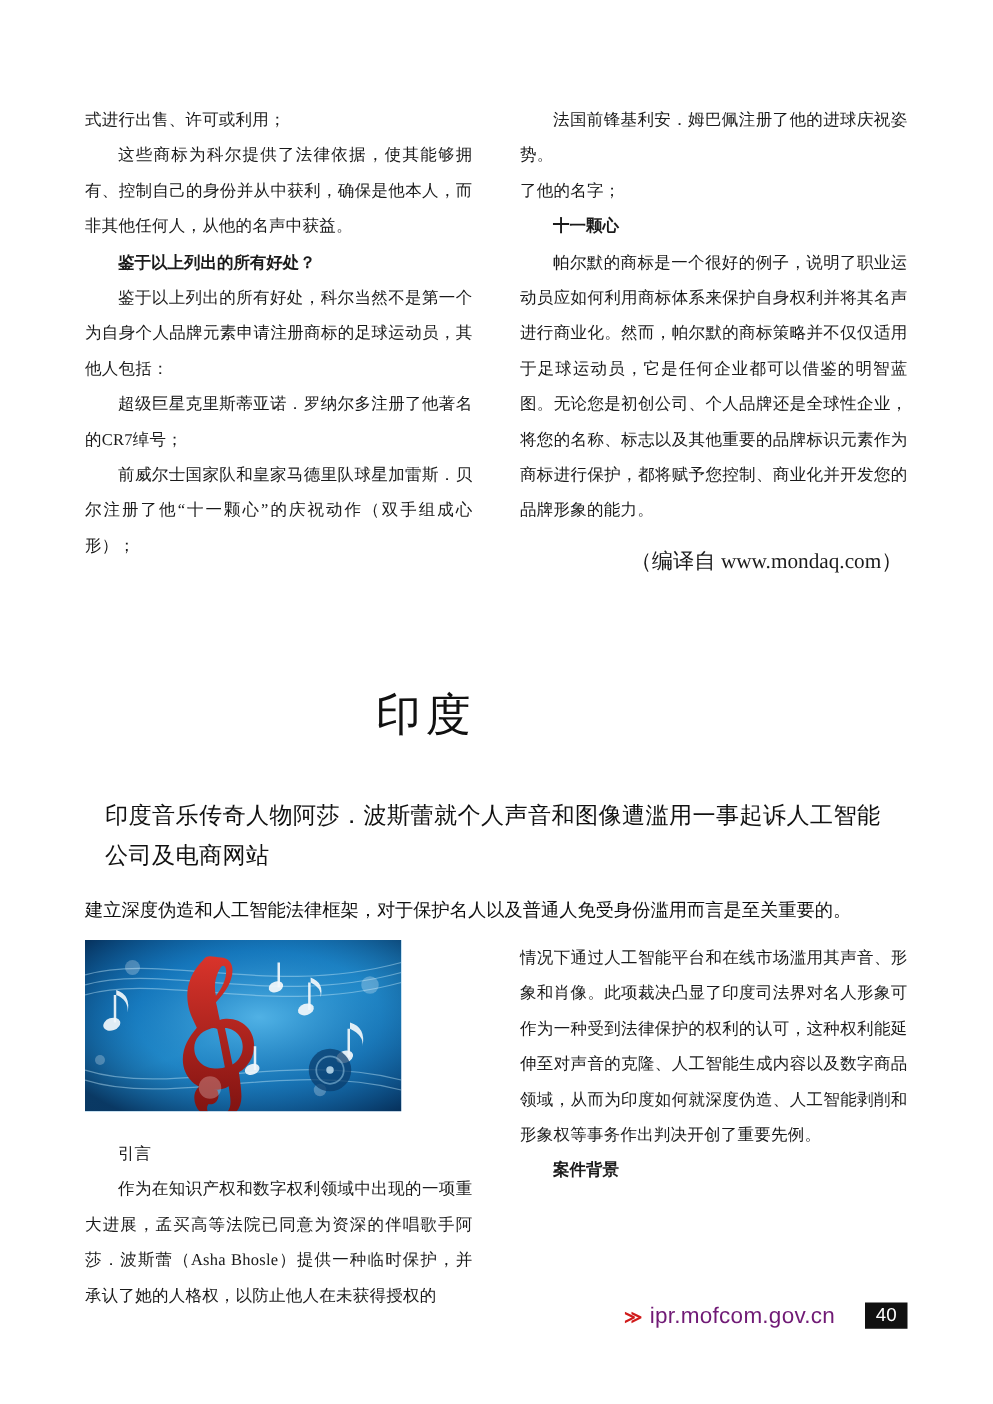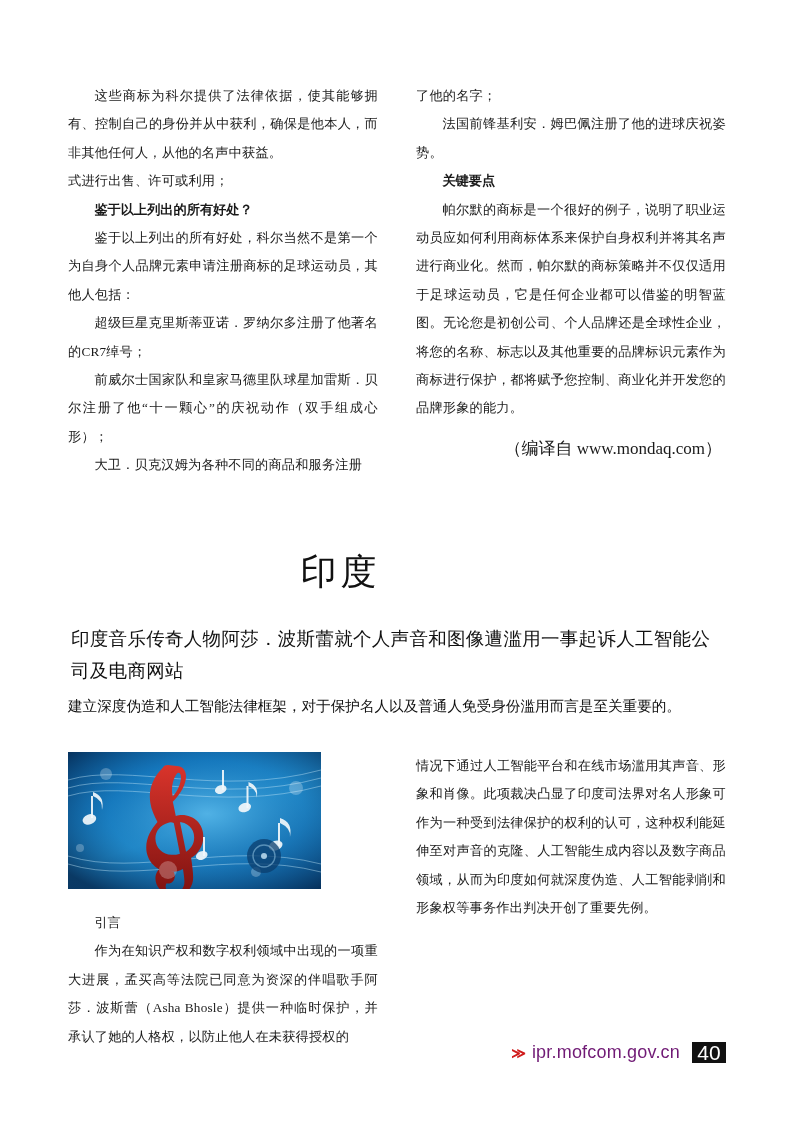--- a/index.html
+++ b/index.html
@@ -76,21 +76,21 @@
   }
 
   
   .headline-wrap {
     position: absolute;
     left: 68px;
     top: 620px;
     width: 660px;
   }
   h2.headline {
-    margin: 3px;
+    margin: 16px;
     font-family: "Liberation Sans", sans-serif;
     font-size: 18.5px;
     line-height: 32px;
     font-weight: normal;
     color: #111;
     letter-spacing: 0.3px;
   }
   .deck {
     margin: 6px 0 0 0;
     font-family: "Liberation Sans", sans-serif;
@@ -152,49 +152,48 @@
   .footer .url {
     font-family: "Liberation Sans", sans-serif;
     font-size: 18px;
     color: #701a75;
     letter-spacing: 0.2px;
   }
   .footer .pagenum {
     background: #111;
     color: #fff;
     font-family: "Liberation Sans", sans-serif;
-    font-size: 21px;
+    font-size: 15px;
     width: 34px;
     height: 21px;
     display: flex;
     align-items: center;
     justify-content: center;
-    margin-left: 4px;
+    margin-left: 16px;
   }
 </style>
 </head>
 <body>
 
 <div class="page">
 
   <div class="top-section">
     <div class="cols">
       <div class="col">
+        <p class="body">式进行出售、许可或利用；</p>
         <p class="body indent">这些商标为科尔提供了法律依据，使其能够拥有、控制自己的身份并从中获利，确保是他本人，而非其他任何人，从他的名声中获益。</p>
-        <p class="body">式进行出售、许可或利用；</p>
         <p class="sub">鉴于以上列出的所有好处？</p>
         <p class="body indent">鉴于以上列出的所有好处，科尔当然不是第一个为自身个人品牌元素申请注册商标的足球运动员，其他人包括：</p>
         <p class="body indent">超级巨星克里斯蒂亚诺．罗纳尔多注册了他著名的CR7绰号；</p>
         <p class="body indent">前威尔士国家队和皇家马德里队球星加雷斯．贝尔注册了他“十一颗心”的庆祝动作（双手组成心形）；</p>
-        <p class="body indent">大卫．贝克汉姆为各种不同的商品和服务注册</p>
       </div>
       <div class="col">
+        <p class="body indent">法国前锋基利安．姆巴佩注册了他的进球庆祝姿势。</p>
         <p class="body">了他的名字；</p>
-        <p class="body indent">法国前锋基利安．姆巴佩注册了他的进球庆祝姿势。</p>
-        <p class="sub">关键要点</p>
+        <p class="sub">十一颗心</p>
         <p class="body indent">帕尔默的商标是一个很好的例子，说明了职业运动员应如何利用商标体系来保护自身权利并将其名声进行商业化。然而，帕尔默的商标策略并不仅仅适用于足球运动员，它是任何企业都可以借鉴的明智蓝图。无论您是初创公司、个人品牌还是全球性企业，将您的名称、标志以及其他重要的品牌标识元素作为商标进行保护，都将赋予您控制、商业化并开发您的品牌形象的能力。</p>
         <div class="source">（编译自 www.mondaq.com）</div>
       </div>
     </div>
   </div>
 
   <div class="country-title">印度</div>
 
   <div class="headline-wrap">
     <h2 class="headline">印度音乐传奇人物阿莎．波斯蕾就个人声音和图像遭滥用一事起诉人工智能公司及电商网站</h2>
@@ -276,20 +275,21 @@
               <circle r="11" fill="none" stroke="#9fd2ee" stroke-opacity="0.5" stroke-width="1.4"></circle>
               <circle r="3" fill="#cbe7f7" fill-opacity="0.8"></circle>
             </g>
           </svg>
         </div>
         <div class="fig-caption">引言</div>
         <p class="body indent">作为在知识产权和数字权利领域中出现的一项重大进展，孟买高等法院已同意为资深的伴唱歌手阿莎．波斯蕾（Asha Bhosle）提供一种临时保护，并承认了她的人格权，以防止他人在未获得授权的</p>
       </div>
       <div class="lcol">
         <p class="body">情况下通过人工智能平台和在线市场滥用其声音、形象和肖像。此项裁决凸显了印度司法界对名人形象可作为一种受到法律保护的权利的认可，这种权利能延伸至对声音的克隆、人工智能生成内容以及数字商品领域，从而为印度如何就深度伪造、人工智能剥削和形象权等事务作出判决开创了重要先例。</p>
+        <p class="sub">案件背景</p>
       </div>
     </div>
   </div>
 
   <div class="footer">
     <span class="chev">≫</span>
     <span class="url">ipr.mofcom.gov.cn</span>
     <span class="pagenum">40</span>
   </div>
 

